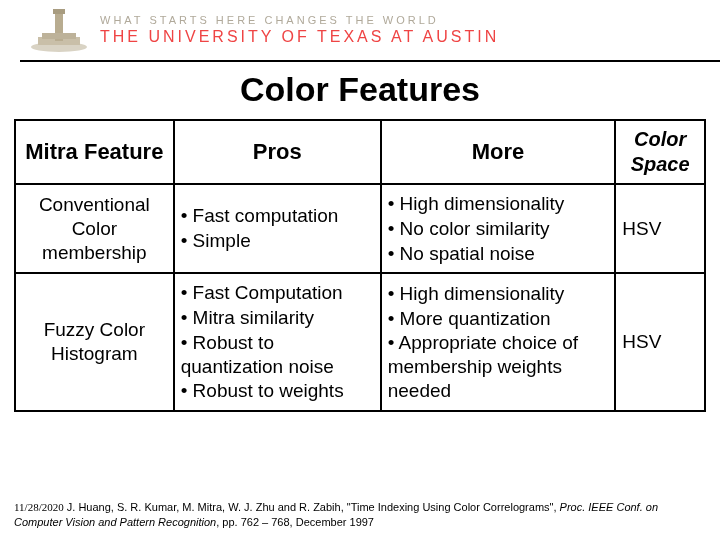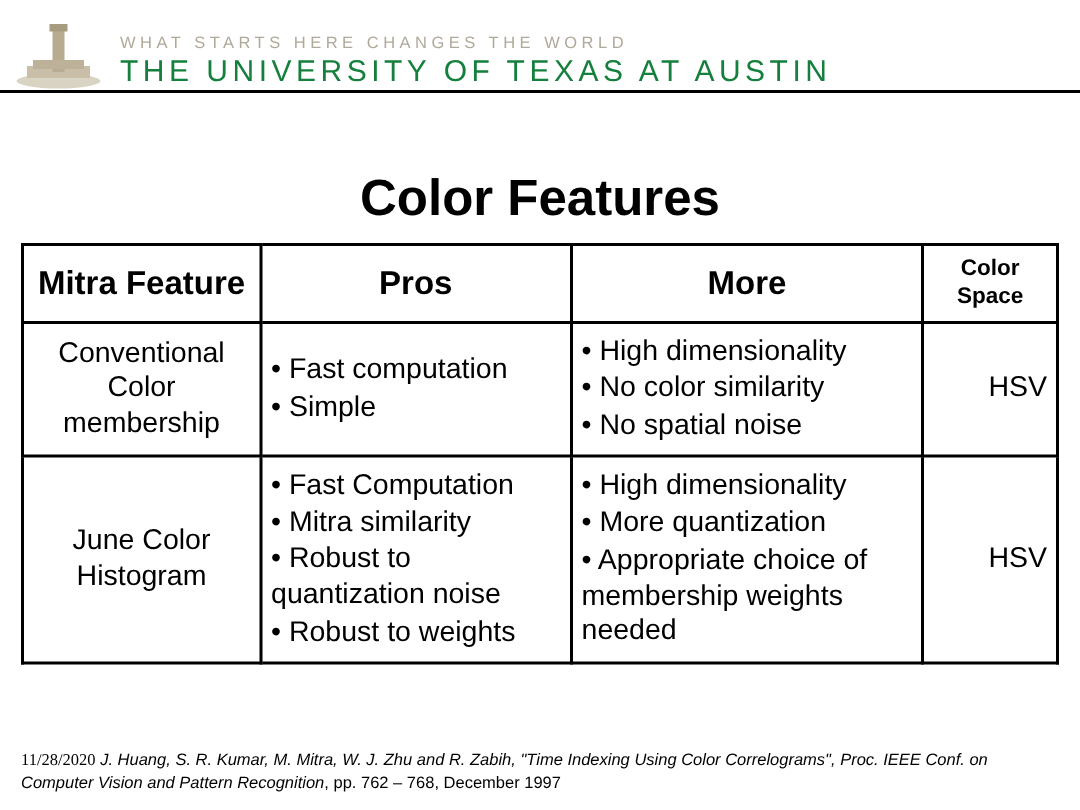--- a/index.html
+++ b/index.html
@@ -9,44 +9,45 @@
     background: #fff;
     font-family: Arial, Helvetica, sans-serif;
     color: #000;
     position: relative;
     overflow: hidden;
   }
   .header {
     height: 62px;
     border-bottom: 2px solid #000;
     display: flex;
-    align-items: flex-end;
+    align-items: center;
     padding: 0 8px;
     gap: 10px;
+    margin-left: 20px;
   }
   .logo {
     width: 62px;
     height: 46px;
     position: relative;
   }
   .logo svg { width: 100%; height: 100%; }
   .header-text { display: flex; flex-direction: column; gap: 2px; }
   .tagline {
     font-size: 11px;
     letter-spacing: 3px;
     color: #b0a99a;
     font-weight: 400;
   }
   .univ {
-    font-size: 20px;
+    font-size: 16px;
     letter-spacing: 3px;
-    color: #15803d;
+    color: #ef4444;
     font-weight: 400;
   }
-  .content { padding: 8px 14px 10px 14px; margin-top: 43px; }
+  .content { padding: 8px 14px 10px 14px; }
   .title {
     text-align: center;
     font-size: 34px;
     font-weight: 700;
     margin-bottom: 10px;
   }
   table {
     width: 100%;
     border-collapse: collapse;
     table-layout: fixed;
@@ -60,35 +61,35 @@
     padding: 6px 6px;
     vertical-align: middle;
     font-size: 19px;
     line-height: 1.25;
   }
   th {
     font-weight: 700;
     font-size: 22px;
     text-align: center;
   }
-  th.small { font-size: 15px; }
-  .center { text-align: right; border-radius: 15px; }
+  th.small { font-size: 20px; font-style: italic; }
+  .center { text-align: left; border-radius: 15px; }
   .feature-name { font-size: 19px; text-align: center; }
   .bullets div { margin: 1px 0; }
   .footer {
     position: absolute;
     bottom: 10px;
     left: 14px;
     right: 14px;
     font-size: 11px;
     line-height: 1.35;
     color: #000;
   }
   .footer .date { display: inline; font-family: Liberation Serif, serif; }
-  .footer .ref { display: inline; font-style: italic; }
+  .footer .ref { display: inline; }
   .footer .ital { font-style: italic; }
 </style>
 </head>
 <body>
 
 <div class="header">
   <div class="logo">
     <svg viewBox="0 0 62 46">
       <ellipse cx="31" cy="40" rx="28" ry="5" fill="#d9d3c4"></ellipse>
       <rect x="10" y="30" width="42" height="8" fill="#c9bfa8"></rect>
@@ -129,21 +130,21 @@
           <div>• Simple</div>
         </td>
         <td class="bullets">
           <div>• High dimensionality</div>
           <div>• No color similarity</div>
           <div>• No spatial noise</div>
         </td>
         <td class="center">HSV</td>
       </tr>
       <tr>
-        <td class="feature-name">June Color Histogram</td>
+        <td class="feature-name">Fuzzy Color Histogram</td>
         <td class="bullets">
           <div>• Fast Computation</div>
           <div>• Mitra similarity</div>
           <div>• Robust to quantization noise</div>
           <div>• Robust to weights</div>
         </td>
         <td class="bullets">
           <div>• High dimensionality</div>
           <div>• More quantization</div>
           <div>• Appropriate choice of membership weights needed</div>

